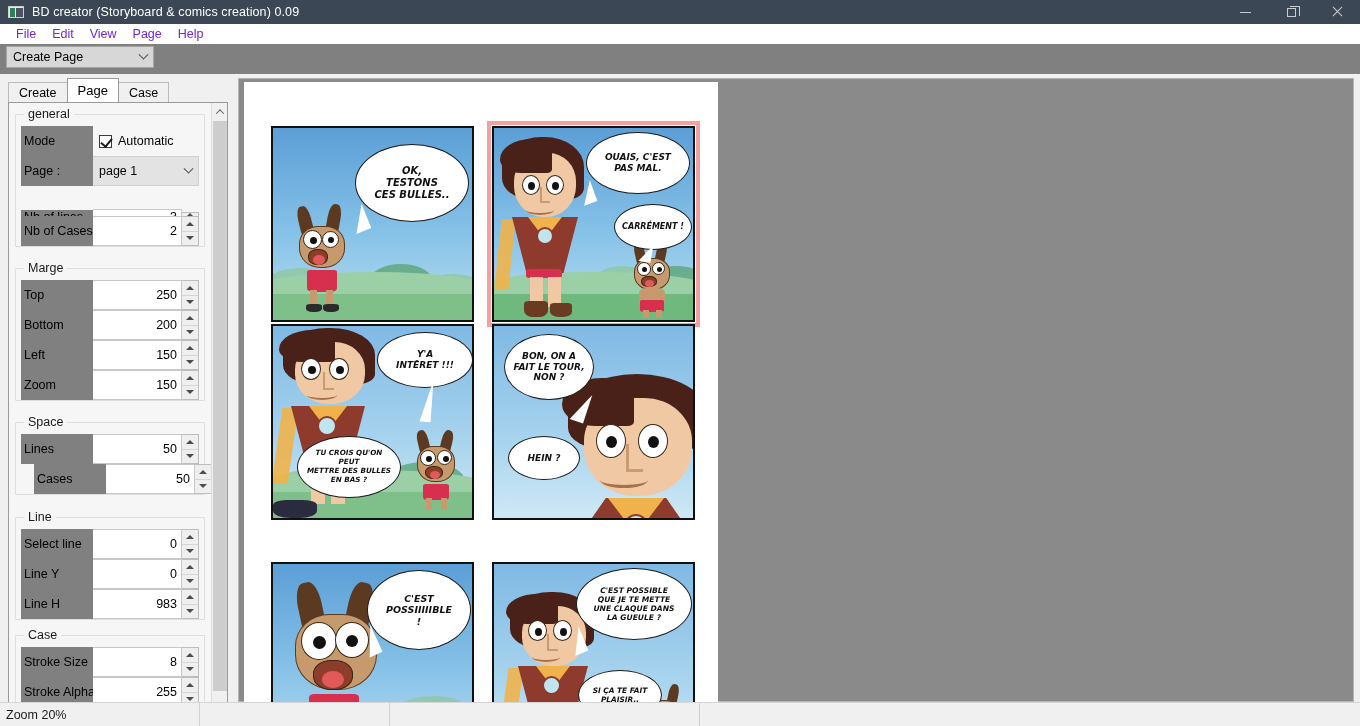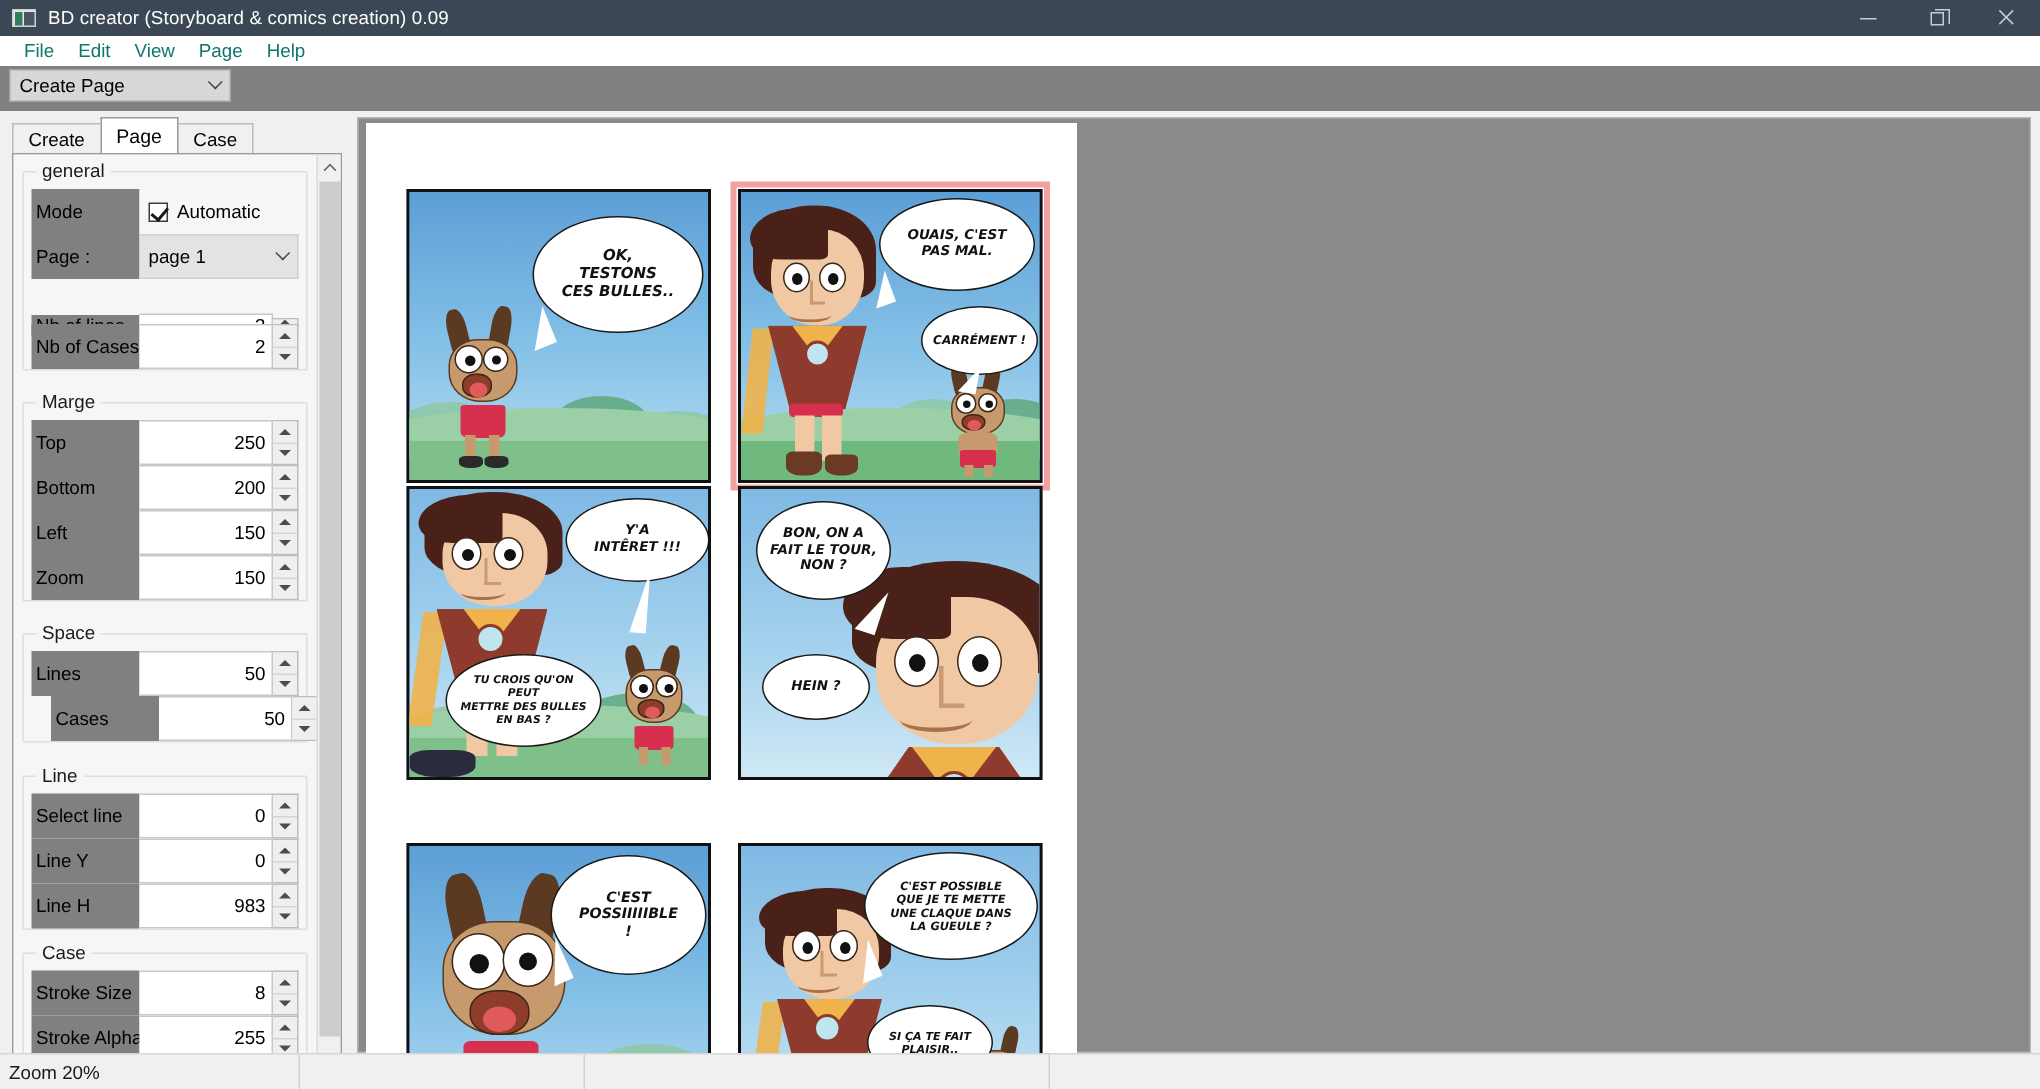--- a/index.html
+++ b/index.html
@@ -54,21 +54,21 @@
   }
   .glyph-close::before { transform: rotate(45deg); }
   .glyph-close::after  { transform: rotate(-45deg); }
 
   
   #menubar {
     position: absolute; left: 0; top: 24px; width: 1360px; height: 20px;
     background: #ffffff; display: flex; align-items: center; padding-left: 8px;
   }
   .menu-item {
-    font-size: 12.5px; color: #0f766e; padding: 2px 8px; cursor: default;
+    font-size: 12.5px; color: #6d28d9; padding: 2px 8px; cursor: default;
   }
 
   
   #toolbar {
     position: absolute; left: 0; top: 44px; width: 1360px; height: 30px;
     background: #808080;
   }
   #mode-combo {
     position: absolute; left: 6px; top: 46px; width: 148px; height: 22px;
     background: #d7d7d7; border: 1px solid #a6a6a6;

